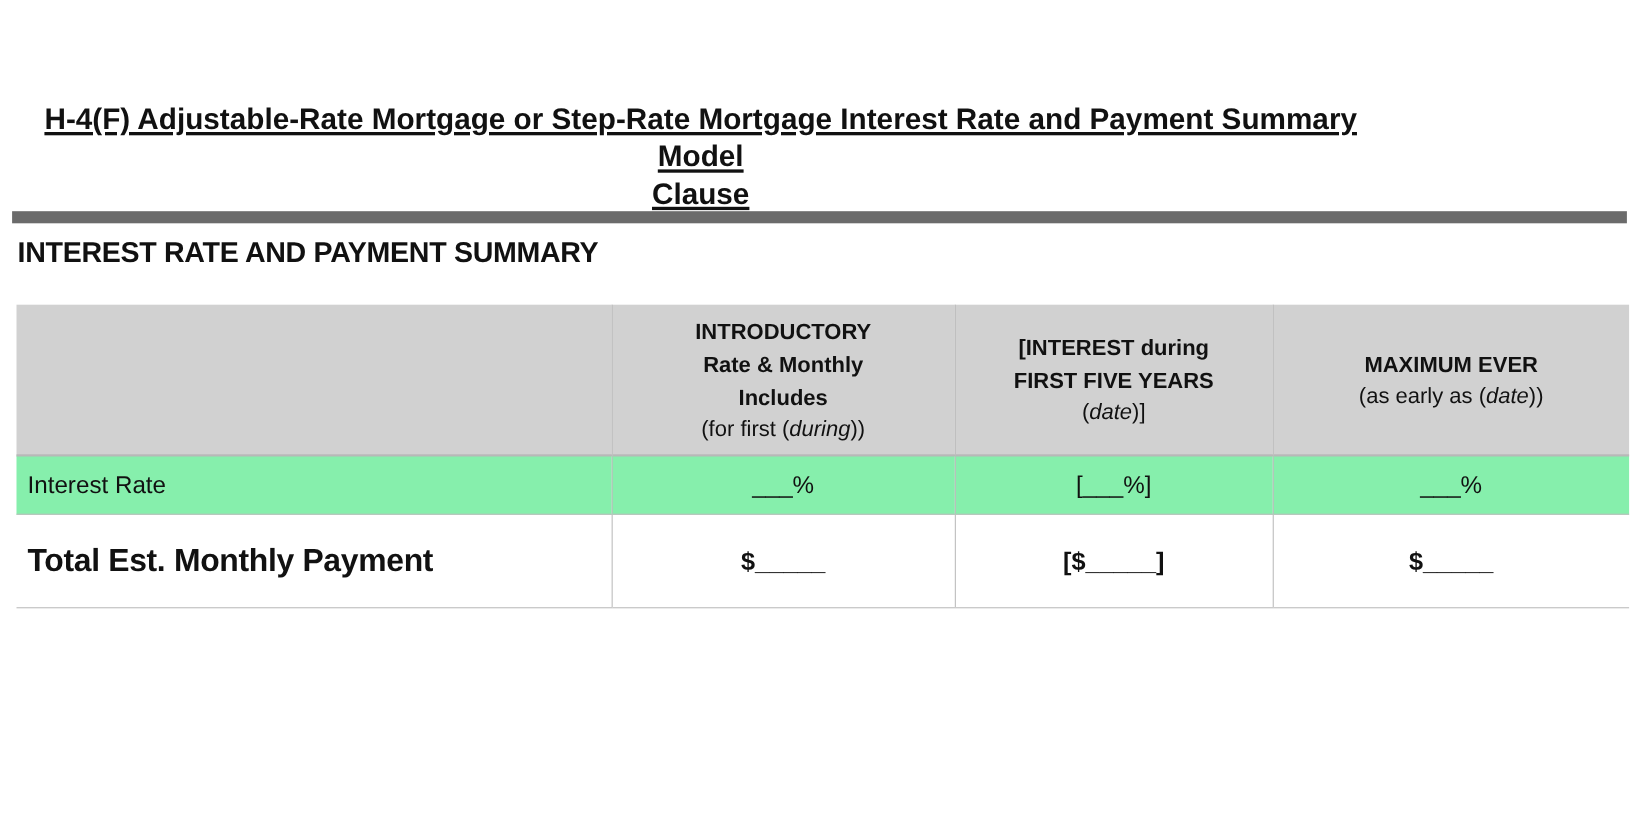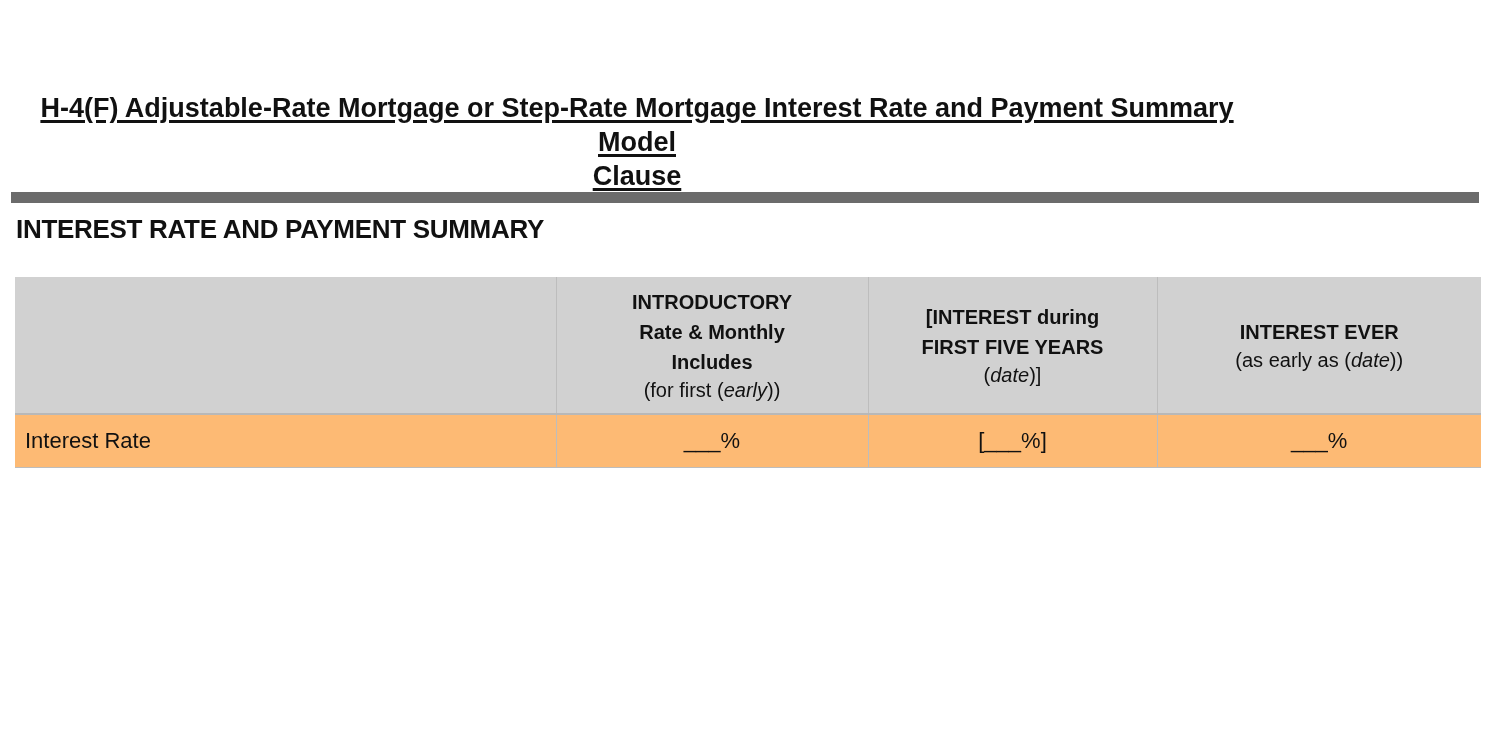--- a/index.html
+++ b/index.html
@@ -13,21 +13,21 @@
                      letter-spacing: -0.3px; line-height: 32px; }
   table { position: absolute; left: 15px; top: 263px; width: 1466px; border-collapse: collapse;
           table-layout: fixed; margin-top: 14px; }
   col.c0 { width: 541px; } col.c1 { width: 312px; } col.c2 { width: 289px; } col.c3 { width: 324px; }
   td, th { border-left: 1px solid #bdbdbd; border-bottom: 1px solid #bdbdbd; padding: 0; }
   td:first-child, th:first-child { border-left: none; }
   tr.head th { background: #d1d1d1; height: 136px; text-align: center; vertical-align: middle;
                font-size: 20px; line-height: 30px; font-weight: normal; border-bottom: 2px solid #b8b8b8; }
   tr.head .b { font-weight: bold; display: block; }
   tr.head .n { display: block; line-height: 27px; }
-  tr.rate td { background: #fdba74; height: 52px; }
+  tr.rate td { background: #86efac; height: 52px; }
   tr.pi td { height: 53px; }
   tr.esc td { height: 89px; border-bottom: 3px double #bdbdbd; }
   tr.tot td { height: 84px; }
   td.label { font-size: 22px; padding-left: 10px; text-align: left; vertical-align: middle; }
   td.val { text-align: center; font-size: 22px; vertical-align: middle; }
   tr.tot td.label { font-size: 29px; font-weight: bold; letter-spacing: -0.3px; }
   tr.tot td.val { font-weight: bold; font-size: 23px; }
   .bullet-line { display: block; padding-left: 6px; margin-top: 6px; }
   .bullet { display: inline-block; width: 7px; height: 7px; border-radius: 50%; background: #111;
             vertical-align: middle; margin-right: 10px; }
@@ -52,32 +52,38 @@
       <col class="c2">
       <col class="c3">
     </colgroup>
   <tbody>
       <tr class="head">
     <th></th>
     <th>
       <span class="b">INTRODUCTORY</span>
       <span class="b">Rate &amp; Monthly</span>
       <span class="b">Includes</span>
-      <span class="n"><span>(for first (</span><i>early</i><span>))</span></span>
+      <span class="n"><span>(for first (</span><i>during</i><span>))</span></span>
     </th>
     <th>
       <span class="b">[INTEREST during</span>
       <span class="b">FIRST FIVE YEARS</span>
       <span class="n"><span>(</span><i>date</i><span>)]</span></span>
     </th>
     <th>
-      <span class="b">INTEREST EVER</span>
+      <span class="b">MAXIMUM EVER</span>
       <span class="n"><span>(as early as (</span><i>date</i><span>))</span></span>
     </th>
   </tr>
   <tr class="rate">
     <td class="label">Interest Rate</td>
     <td class="val">___%</td>
     <td class="val">[___%]</td>
     <td class="val">___%</td>
   </tr>
+  <tr class="tot">
+    <td class="label">Total Est. Monthly Payment</td>
+    <td class="val">$_____</td>
+    <td class="val">[$_____]</td>
+    <td class="val">$_____</td>
+  </tr>
 </tbody>
   </table>
 
 </body></html>

